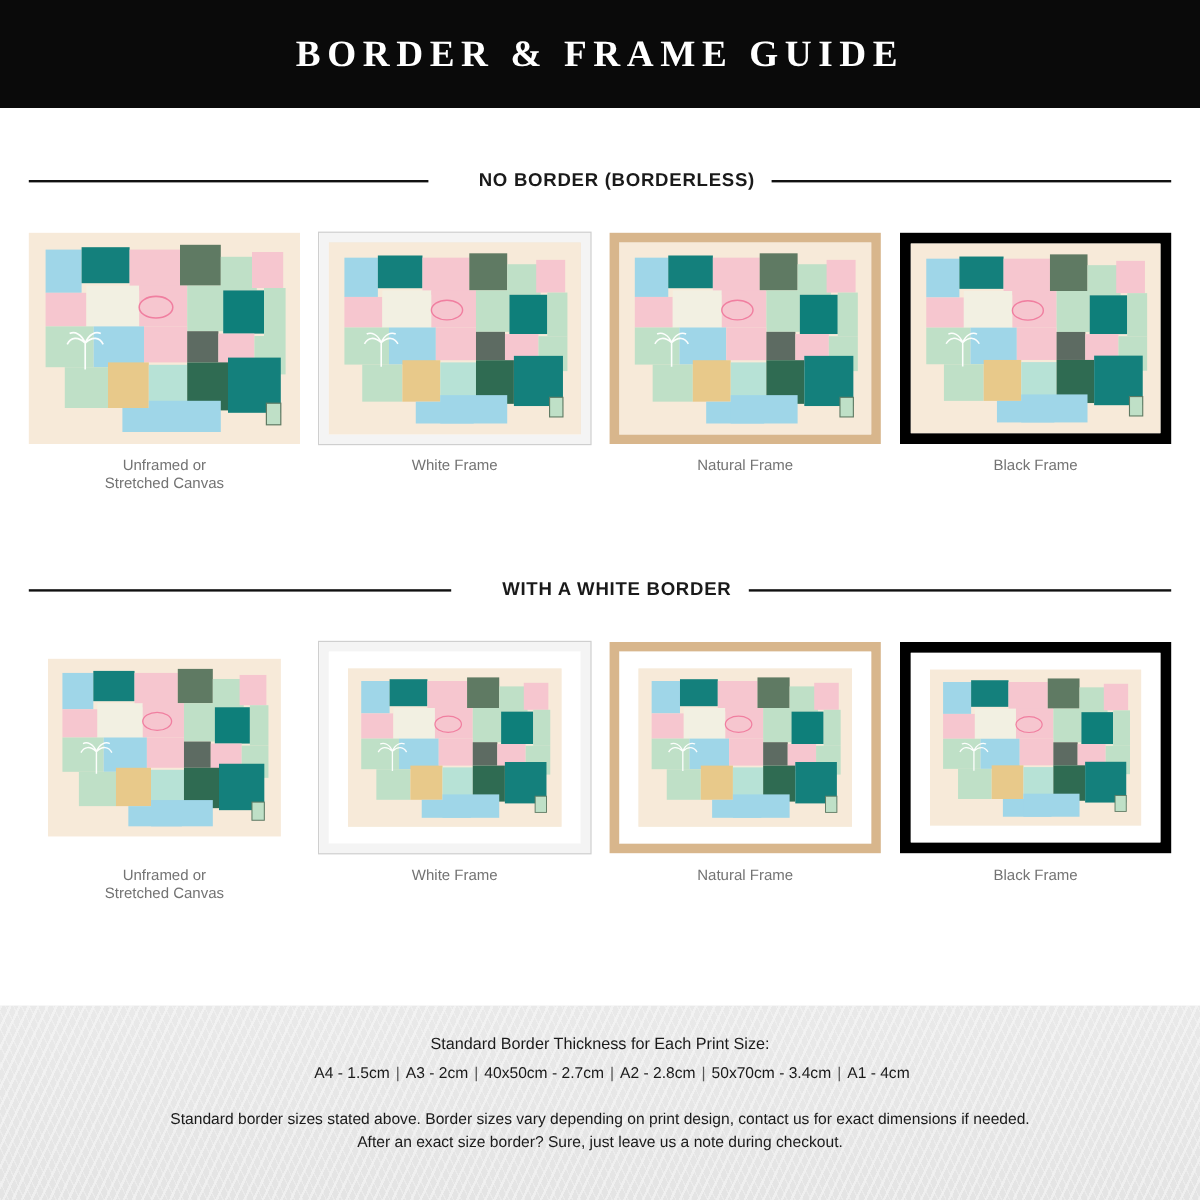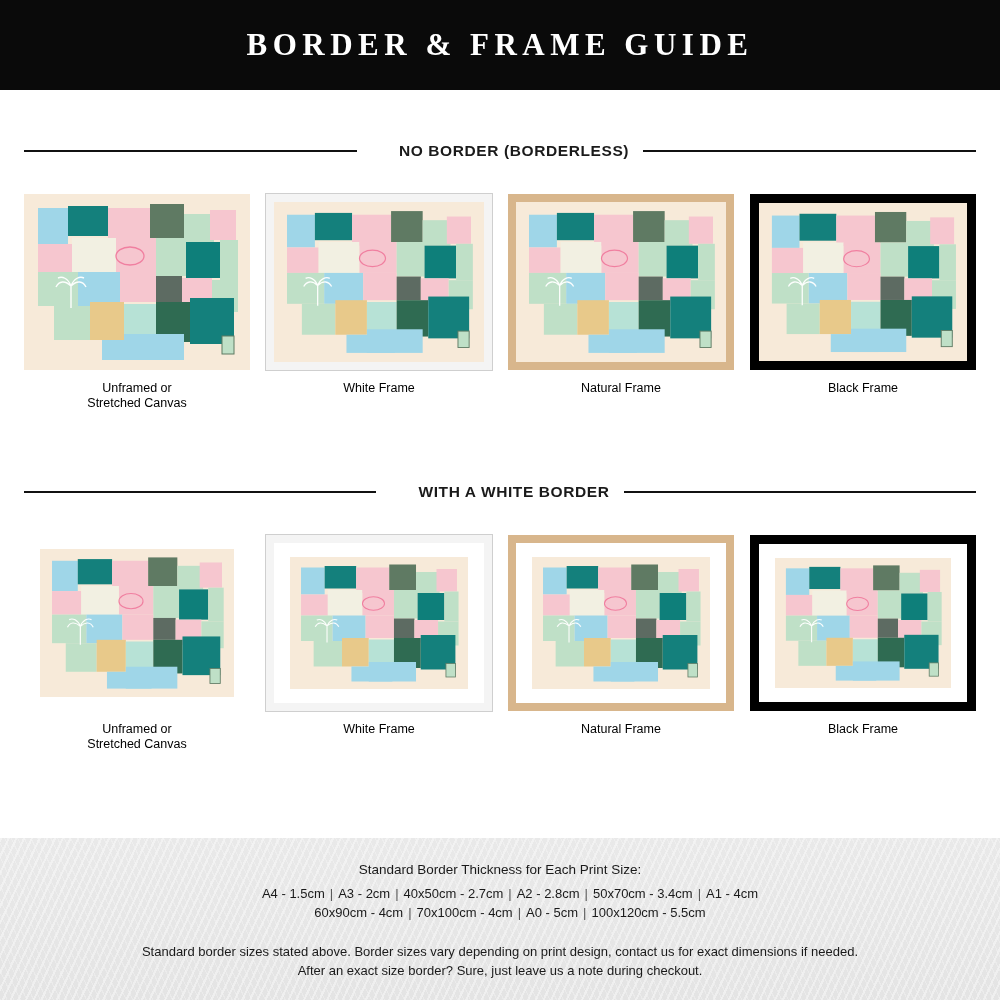--- a/index.html
+++ b/index.html
@@ -74,21 +74,21 @@
     display: flex;
     align-items: center;
     justify-content: center;
     box-sizing: border-box;
   }
   .caption {
     margin-top: 11px;
     font-size: 12.5px;
     line-height: 15px;
     text-align: center;
-    color: #000000;
+    color: #737373;
   }
 
   
   .frame {
     box-sizing: border-box;
     width: 226px;
     height: 176px;
     display: flex;
     align-items: center;
     justify-content: center;
@@ -567,17 +567,16 @@
     </div>
     <div class="caption" style="white-space:pre-line">Black Frame</div>
   </div>
 </div>
 
 <div class="footer">
   <div class="footer-inner">
     <div class="footer-title">Standard Border Thickness for Each Print Size:</div>
     <div class="sizes">
       <div id="sizes1"><span>A4 - 1.5cm</span><span class="sep">|</span><span>A3 - 2cm</span><span class="sep">|</span><span>40x50cm - 2.7cm</span><span class="sep">|</span><span>A2 - 2.8cm</span><span class="sep">|</span><span>50x70cm - 3.4cm</span><span class="sep">|</span><span>A1 - 4cm</span></div>
-      <div id="sizes2"><span>60x90cm - 4cm</span><span class="sep">|</span><span>70x100cm - 4cm</span><span class="sep">|</span><span>A0 - 5cm</span><span class="sep">|</span><span>100x120cm - 5.5cm</span></div>
     </div>
     <div class="note">Standard border sizes stated above. Border sizes vary depending on print design, contact us for exact dimensions if needed. After an exact size border? Sure, just leave us a note during checkout.</div>
   </div>
 </div>
 
 </body></html>

